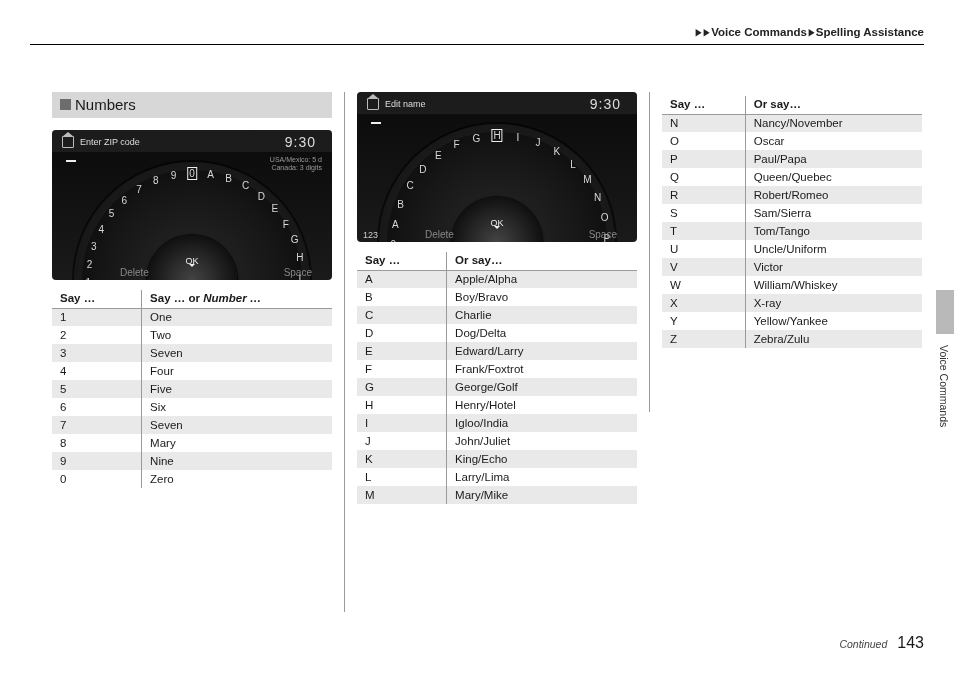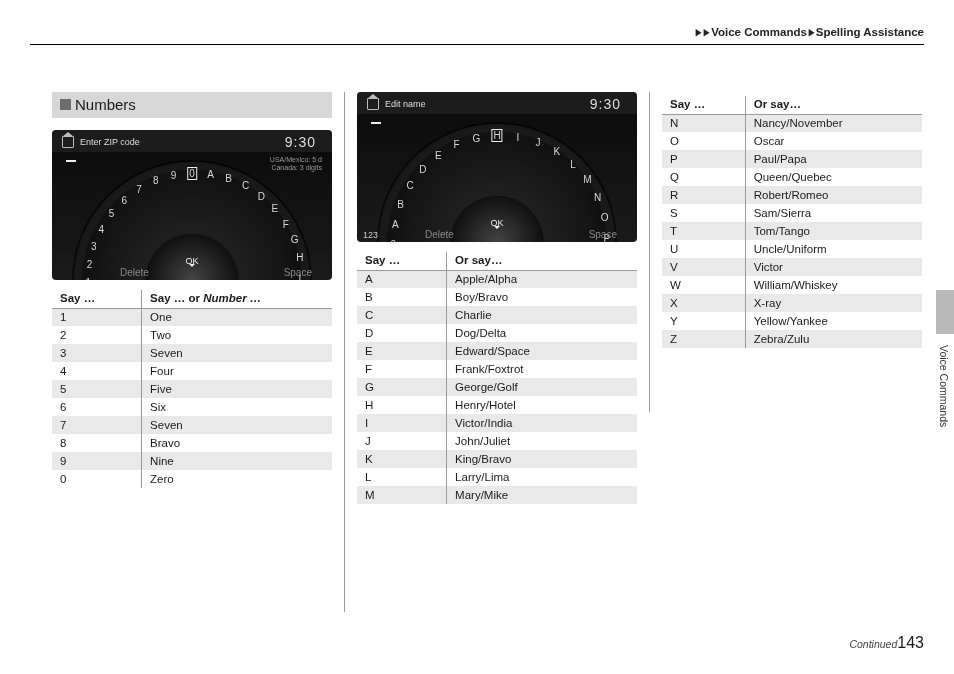--- a/index.html
+++ b/index.html
@@ -136,21 +136,21 @@
     background:var(--thumb-tab);
   }
   .side-label{
     position:absolute; right:4px; top:345px;
     writing-mode:vertical-rl;
     font-size:10.5px; color:#333;
   }
   
   .footer{
     position:absolute; bottom:22px; right:30px;
-    display:flex; align-items:baseline; 
+    display:flex; align-items:baseline; gap:10px;
   }
   .footer .cont{font-style:italic;font-size:10.5px;color:#444;}
   .footer .pno{font-size:16px;font-weight:400;}
 </style>
 </head>
 <body>
 
 <div class="runhead">
   <span class="tri">▶</span>
   <span class="tri">▶</span>
@@ -283,21 +283,21 @@
           <tr class="even">
             <td class="c-sep">6</td>
             <td>Six</td>
           </tr>
           <tr class="odd">
             <td class="c-sep">7</td>
             <td>Seven</td>
           </tr>
           <tr class="even">
             <td class="c-sep">8</td>
-            <td>Bravo</td>
+            <td>Mary</td>
           </tr>
           <tr class="odd">
             <td class="c-sep">9</td>
             <td>Nine</td>
           </tr>
           <tr class="even">
             <td class="c-sep">0</td>
             <td>Zero</td>
           </tr>
         </tbody>
@@ -400,45 +400,45 @@
           <tr class="odd">
             <td class="c-sep">C</td>
             <td>Charlie</td>
           </tr>
           <tr class="even">
             <td class="c-sep">D</td>
             <td>Dog/Delta</td>
           </tr>
           <tr class="odd">
             <td class="c-sep">E</td>
-            <td>Edward/Space</td>
+            <td>Edward/Larry</td>
           </tr>
           <tr class="even">
             <td class="c-sep">F</td>
             <td>Frank/Foxtrot</td>
           </tr>
           <tr class="odd">
             <td class="c-sep">G</td>
             <td>George/Golf</td>
           </tr>
           <tr class="even">
             <td class="c-sep">H</td>
             <td>Henry/Hotel</td>
           </tr>
           <tr class="odd">
             <td class="c-sep">I</td>
-            <td>Victor/India</td>
+            <td>Igloo/India</td>
           </tr>
           <tr class="even">
             <td class="c-sep">J</td>
             <td>John/Juliet</td>
           </tr>
           <tr class="odd">
             <td class="c-sep">K</td>
-            <td>King/Bravo</td>
+            <td>King/Echo</td>
           </tr>
           <tr class="even">
             <td class="c-sep">L</td>
             <td>Larry/Lima</td>
           </tr>
           <tr class="odd">
             <td class="c-sep">M</td>
             <td>Mary/Mike</td>
           </tr>
         </tbody>

